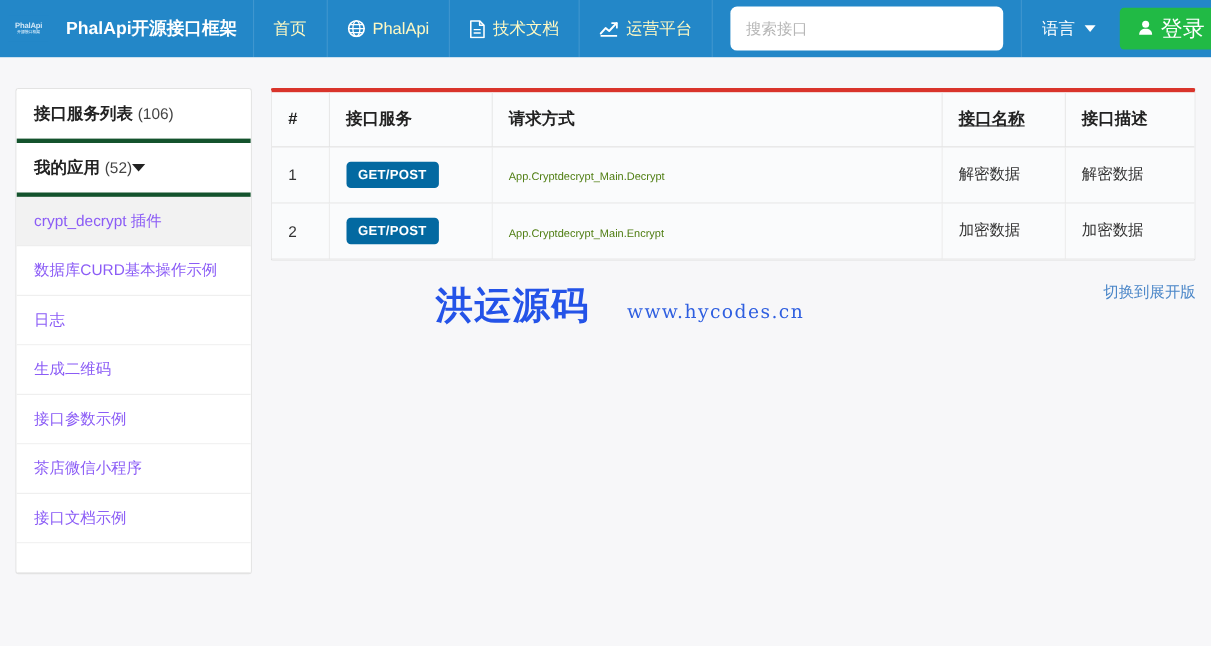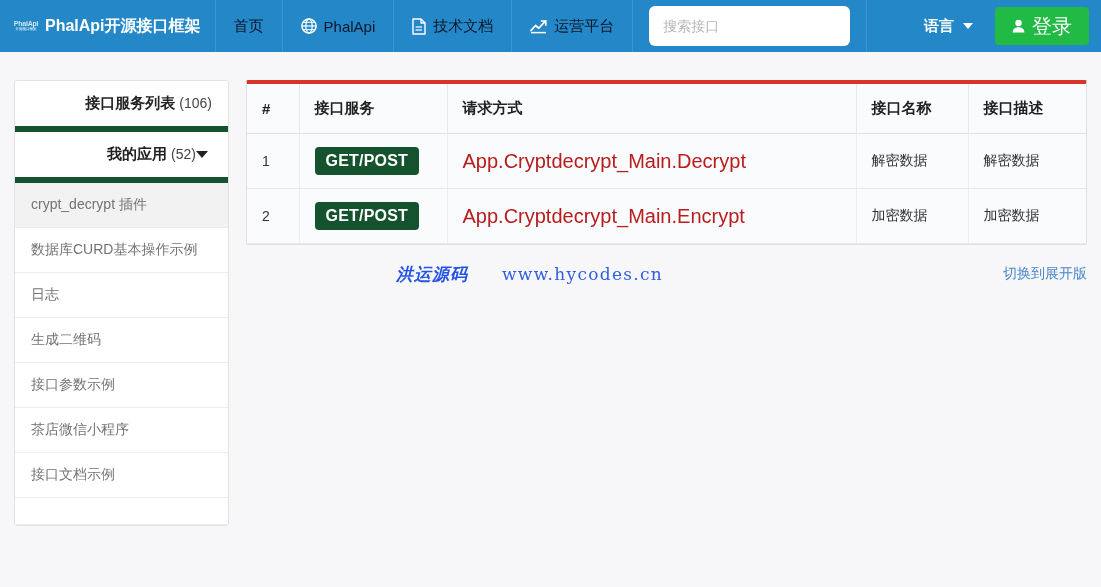--- a/index.html
+++ b/index.html
@@ -24,21 +24,21 @@
     background: #2387c8;
     display: flex;
     align-items: stretch;
     position: relative;
     z-index: 10;
   }
 
   .nav-brand {
     display: flex;
     align-items: center;
-    gap: 1px;
+    gap: 16px;
     padding: 0 14px 0 8px;
     color: #ffffff;
     font-size: 16px;
     font-weight: bold;
     white-space: nowrap;
     border-right: 1px solid rgba(255,255,255,0.13);
     cursor: pointer;
   }
 
   .brand-logo {
@@ -65,38 +65,38 @@
     letter-spacing: -0.1px;
     margin-top: 1px;
   }
 
   .nav-item {
     display: flex;
     align-items: center;
     justify-content: center;
     gap: 7px;
     padding: 0 18px;
-    color: #0f172a;
+    color: #fef9c3;
     font-size: 15px;
     white-space: nowrap;
     cursor: pointer;
     border-right: 1px solid rgba(255,255,255,0.13);
   }
 
   .nav-icon { display: flex; align-items: center; }
   .nav-icon svg { display: block; }
 
   .nav-search-wrap {
     display: flex;
     align-items: center;
     padding: 0 16px;
     border-right: 1px solid rgba(255,255,255,0.13);
   }
   .nav-search {
-    width: 201px;
+    width: 248px;
     height: 40px;
     border-radius: 6px;
     border: none;
     outline: none;
     background: #ffffff;
     padding: 0 14px;
     font-size: 14px;
     font-family: "Liberation Sans", "DejaVu Sans", sans-serif;
     color: #333;
   }
@@ -106,21 +106,20 @@
 
   .nav-lang {
     display: flex;
     align-items: center;
     gap: 9px;
     padding: 0 18px;
     color: #ffffff;
     font-size: 15px;
     cursor: pointer;
     white-space: nowrap;
-    font-weight: bold;
   }
   .caret-down {
     width: 0; height: 0;
     border-left: 5px solid transparent;
     border-right: 5px solid transparent;
     border-top: 6px solid #ffffff;
   }
 
   .nav-login-wrap {
     display: flex;
@@ -159,45 +158,45 @@
     border: 1px solid #e3e3e3;
     border-radius: 3px;
     overflow: hidden;
   }
 
   .side-head {
     padding: 13px 16px;
     font-size: 15px;
     font-weight: bold;
     color: #222;
-    border-bottom: 6px solid #14532d;
+    border-bottom: 4px solid #14532d;
     background: #ffffff;
     cursor: pointer;
     display: flex;
     align-items: center;
-    justify-content: flex-end;
+    justify-content: flex-start;
   }
   .side-head .count {
     font-weight: normal;
     font-size: 14px;
     color: #444;
   }
   .side-head .lbl { white-space: nowrap; }
   .side-head .caret {
     width: 0; height: 0;
     border-left: 6px solid transparent;
     border-right: 6px solid transparent;
     border-top: 7px solid #222;
     margin-right: 4px;
   }
 
   .side-item {
     padding: 13px 16px;
     font-size: 14px;
-    color: #737373;
+    color: #8b5cf6;
     border-bottom: 1px solid #ededed;
     cursor: pointer;
     white-space: nowrap;
     overflow: hidden;
     background: #ffffff;
   }
   .side-item.active { background: #f2f2f2; }
 
   
   .main {
@@ -240,40 +239,40 @@
     border-right: 1px solid #ededed;
     vertical-align: middle;
     white-space: nowrap;
   }
   table.api-table td:last-child { border-right: none; }
   table.api-table tbody tr:last-child td { border-bottom: 1px solid #e8e8e8; }
 
   .col-idx   { width: 52px; }
   .col-badge { width: 148px; }
   .col-svc   { width: auto; }
-  .col-name  { width: 112px; }
+  .col-name  { width: 112px; text-decoration: underline; }
   .col-desc  { width: 118px; }
 
   .badge-method {
     display: inline-block;
-    background: #14532d;
+    background: #0369a1;
     color: #ffffff;
-    font-size: 16px;
+    font-size: 12px;
     font-weight: bold;
     border-radius: 4px;
     padding: 6px 11px;
     letter-spacing: 0.2px;
     cursor: pointer;
     line-height: 1;
   }
 
   .svc-link {
-    color: #b91c1c;
+    color: #4d7c0f;
     text-decoration: none;
-    font-size: 20px;
+    font-size: 10px;
     cursor: pointer;
   }
 
   
   .below {
     position: relative;
     height: 60px;
     margin-top: 4px;
   }
 
@@ -282,24 +281,23 @@
     left: 150px;
     top: 14px;
     display: flex;
     align-items: baseline;
     gap: 34px;
     pointer-events: none;
     user-select: none;
   }
   .wm-cn {
     font-family: "DejaVu Sans", sans-serif;
-    font-size: 17px;
+    font-size: 34px;
     font-weight: bold;
     color: #2453e8;
-    font-style: italic;
     letter-spacing: 1px;
   }
   .wm-url {
     font-family: "DejaVu Serif", "Liberation Serif", serif;
     font-size: 17px;
     color: #2f5fe0;
     letter-spacing: 1.3px;
   }
 
   .switch-link {

